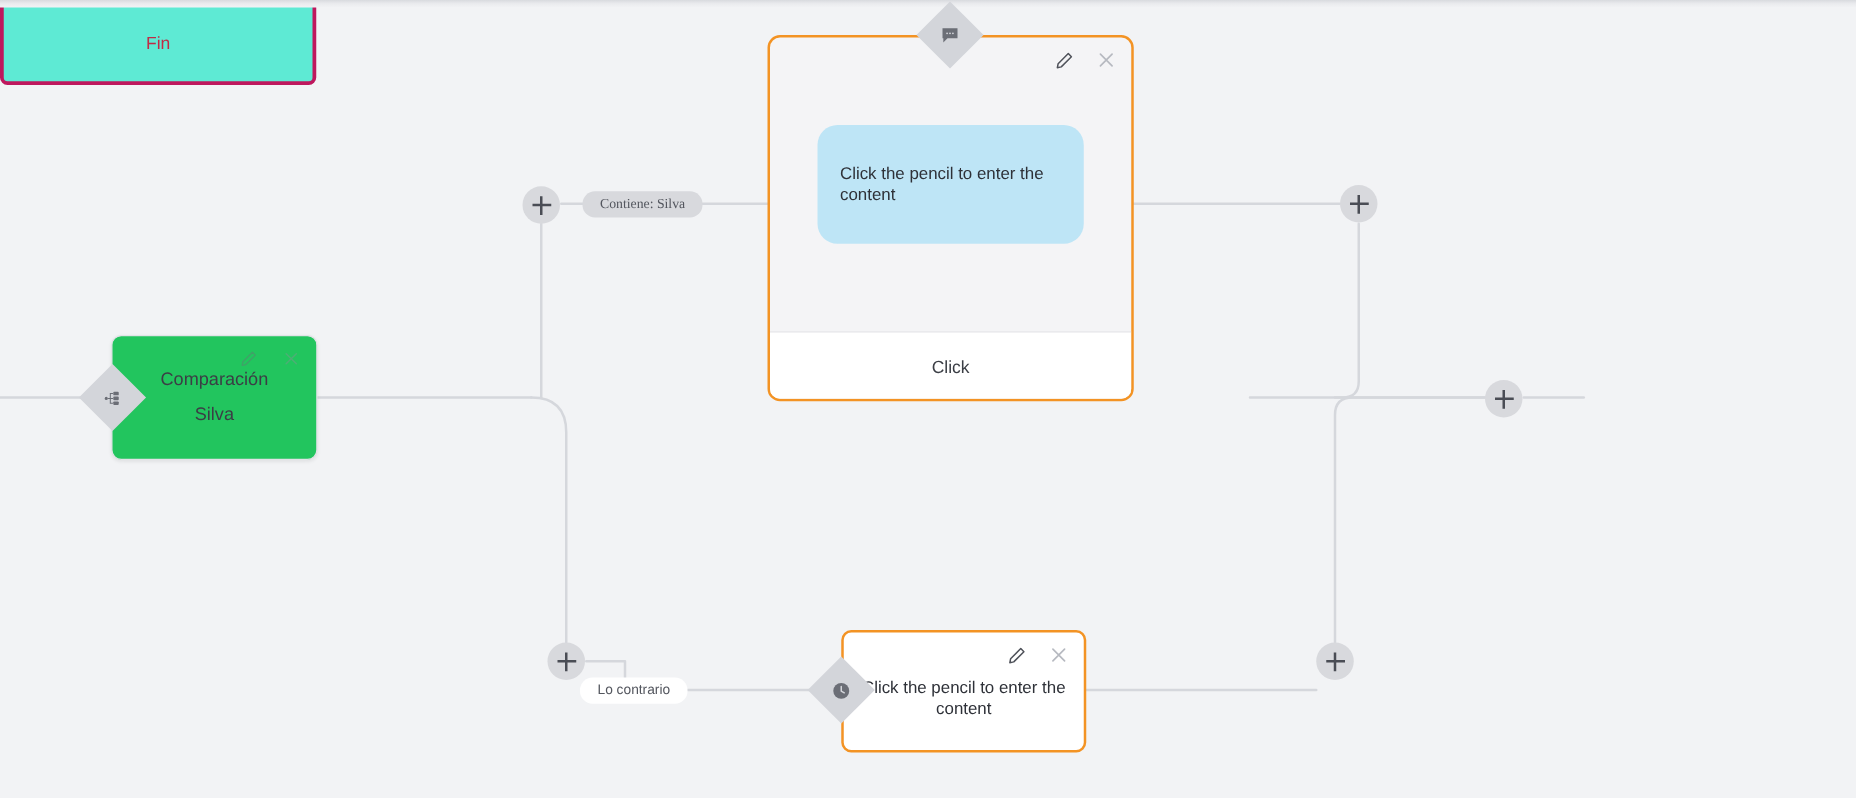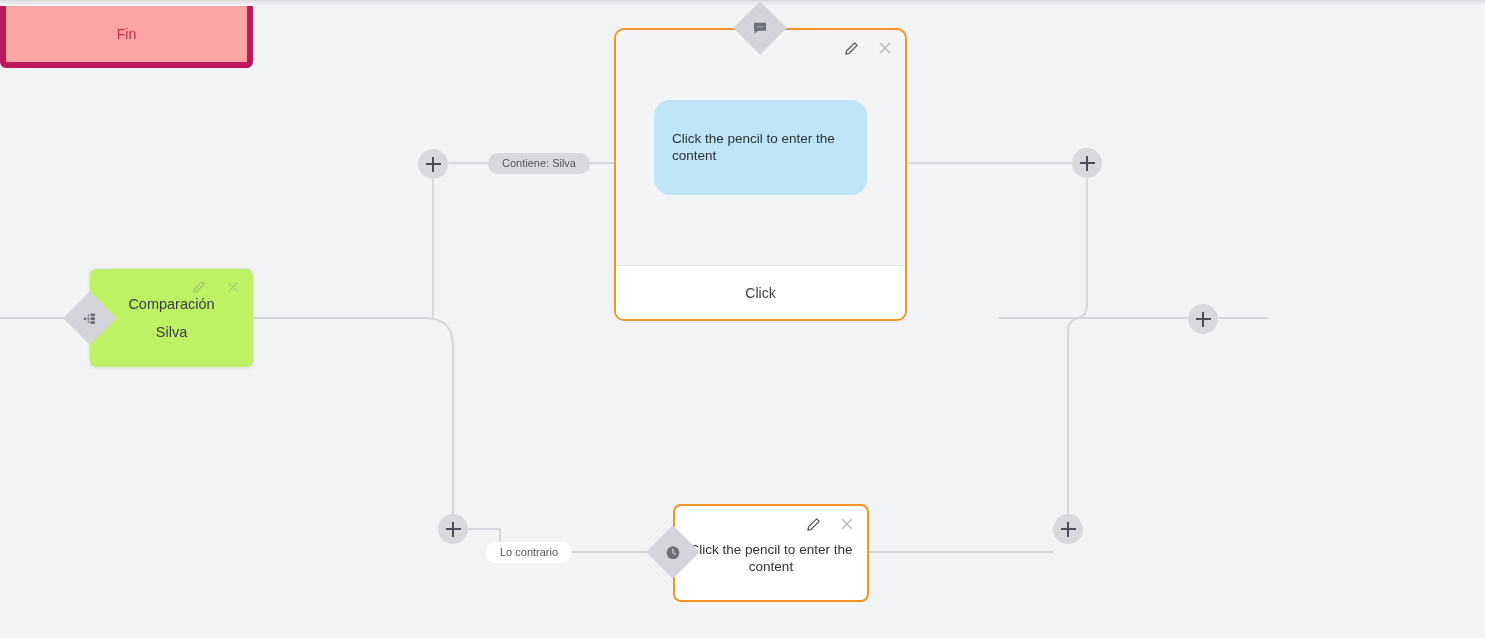--- a/index.html
+++ b/index.html
@@ -82,21 +82,21 @@
     line-height: 1;
     cursor: pointer;
   }
   .edge-label.gray  { background: #d8d9dd; }
   .edge-label.white { background: #ffffff; }
 
   
   .node {
     position: absolute;
     z-index: 7;
-    background: #bef264;
+    background: #22c55e;
     border-radius: 8px;
   }
 
   
   .node-compare {
     left: 89px;
     top: 268px;
     width: 165px;
     height: 100px;
     border: 1px solid #e2e3e7;
@@ -220,22 +220,22 @@
     text-align: center;
     line-height: 1.25;
   }
 
   
   .node-end {
     left: 1267px;
     top: 285px;
     width: 253px;
     height: 68px;
-    background: #fca5a5;
-    border: 6px solid #be185d;
+    background: #5eead4;
+    border: 3px solid #be185d;
     border-radius: 6px;
     display: flex;
     align-items: center;
     justify-content: center;
     font-size: 14px;
     color: #bf2c46;
   }
 </style>
 </head>
 <body>
@@ -270,23 +270,23 @@
 
     <path d="M 1219,318 L 1267,318"></path>
   </svg>
 
   <div class="plus" style="left:418px; top:149px;"></div>
   <div class="plus" style="left:438px; top:514px;"></div>
   <div class="plus" style="left:1072px; top:148px;"></div>
   <div class="plus" style="left:1053px; top:514px;"></div>
   <div class="plus" style="left:1188px; top:304px;"></div>
 
-  <div class="edge-label gray" style="left:488px; top:153px;">Contiene: Silva</div>
-
-  <div class="edge-label white" style="left:486px; top:542px;">Lo contrario</div>
+  <div class="edge-label gray" style="left:466px; top:153px;font-family:Liberation Serif, serif;">Contiene: Silva</div>
+
+  <div class="edge-label white" style="left:464px; top:542px;">Lo contrario</div>
 
   <div class="node node-compare">
     <div class="node-actions">
       <span class="icon-btn faded">
         <svg width="14" height="14" viewBox="0 0 24 24" fill="none" stroke="#6b6e76" stroke-width="1.8" stroke-linecap="round" stroke-linejoin="round">
           <path d="M17 3l4 4L8 20l-5 1 1-5z"></path>
         </svg>
       </span>
       <span class="icon-btn faded">
         <svg width="14" height="14" viewBox="0 0 24 24" fill="none" stroke="#8b8e96" stroke-width="1.9" stroke-linecap="round">

